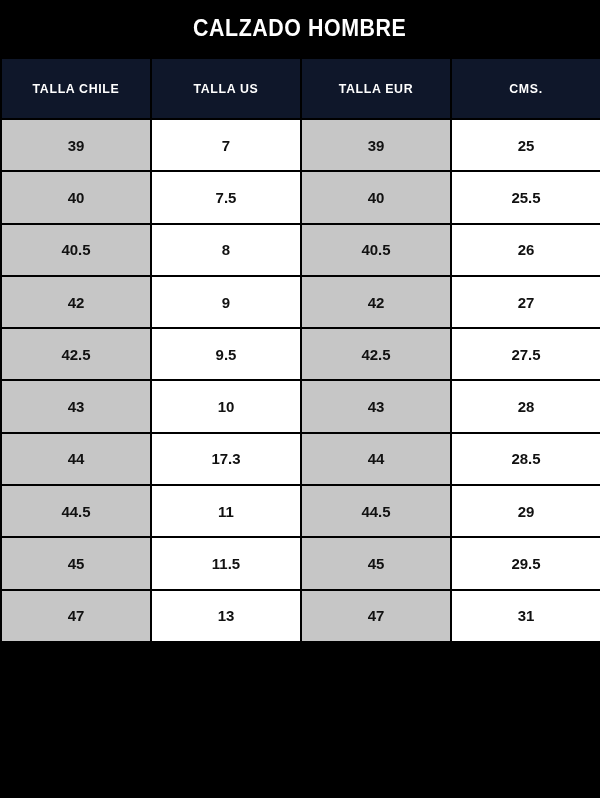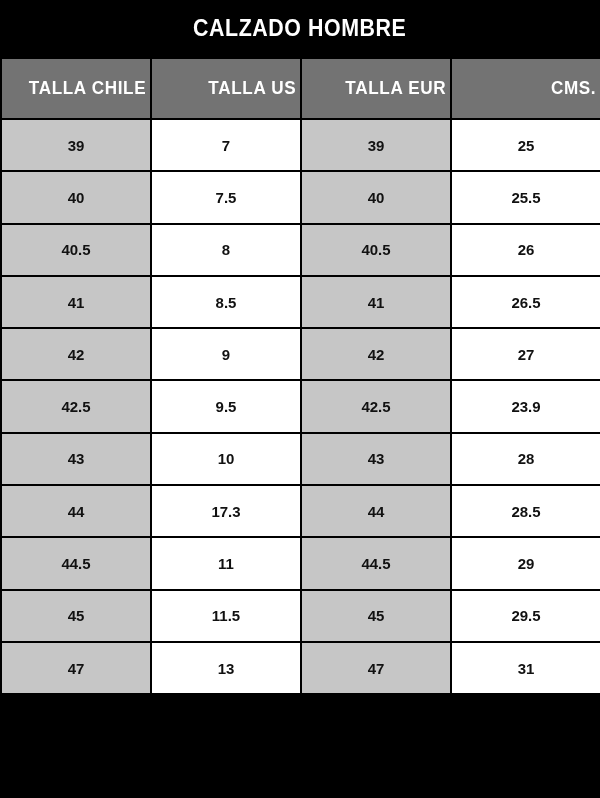--- a/index.html
+++ b/index.html
@@ -49,26 +49,26 @@
     border-collapse: collapse;
     table-layout: fixed;
   }
   table.size-table col { width: 150px; }
 
   
   thead tr.header-row {
     height: 61px;
   }
   thead th.header-cell {
-    background: #737373;
+    background: #0f172a;
     color: #ffffff;
-    font-size: 18px;
+    font-size: 13px;
     font-weight: bold;
     letter-spacing: 0.7px;
-    text-align: right;
+    text-align: center;
     vertical-align: middle;
     border-left: 2px solid #000000;
     border-right: 2px solid #000000;
     border-top: 2px solid #000000;
     border-bottom: 2px solid #000000;
     font-family: "Liberation Sans", sans-serif;
     padding: 0;
     white-space: nowrap;
   }
   thead th.header-cell .hdr-inner {
@@ -141,36 +141,30 @@
           <td class="data-cell col-shaded">40</td>
           <td class="data-cell col-plain">25.5</td>
         </tr>
         <tr class="data-row">
           <td class="data-cell col-shaded">40.5</td>
           <td class="data-cell col-plain">8</td>
           <td class="data-cell col-shaded">40.5</td>
           <td class="data-cell col-plain">26</td>
         </tr>
         <tr class="data-row">
-          <td class="data-cell col-shaded">41</td>
-          <td class="data-cell col-plain">8.5</td>
-          <td class="data-cell col-shaded">41</td>
-          <td class="data-cell col-plain">26.5</td>
-        </tr>
-        <tr class="data-row">
           <td class="data-cell col-shaded">42</td>
           <td class="data-cell col-plain">9</td>
           <td class="data-cell col-shaded">42</td>
           <td class="data-cell col-plain">27</td>
         </tr>
         <tr class="data-row">
           <td class="data-cell col-shaded">42.5</td>
           <td class="data-cell col-plain">9.5</td>
           <td class="data-cell col-shaded">42.5</td>
-          <td class="data-cell col-plain">23.9</td>
+          <td class="data-cell col-plain">27.5</td>
         </tr>
         <tr class="data-row">
           <td class="data-cell col-shaded">43</td>
           <td class="data-cell col-plain">10</td>
           <td class="data-cell col-shaded">43</td>
           <td class="data-cell col-plain">28</td>
         </tr>
         <tr class="data-row">
           <td class="data-cell col-shaded">44</td>
           <td class="data-cell col-plain">17.3</td>

